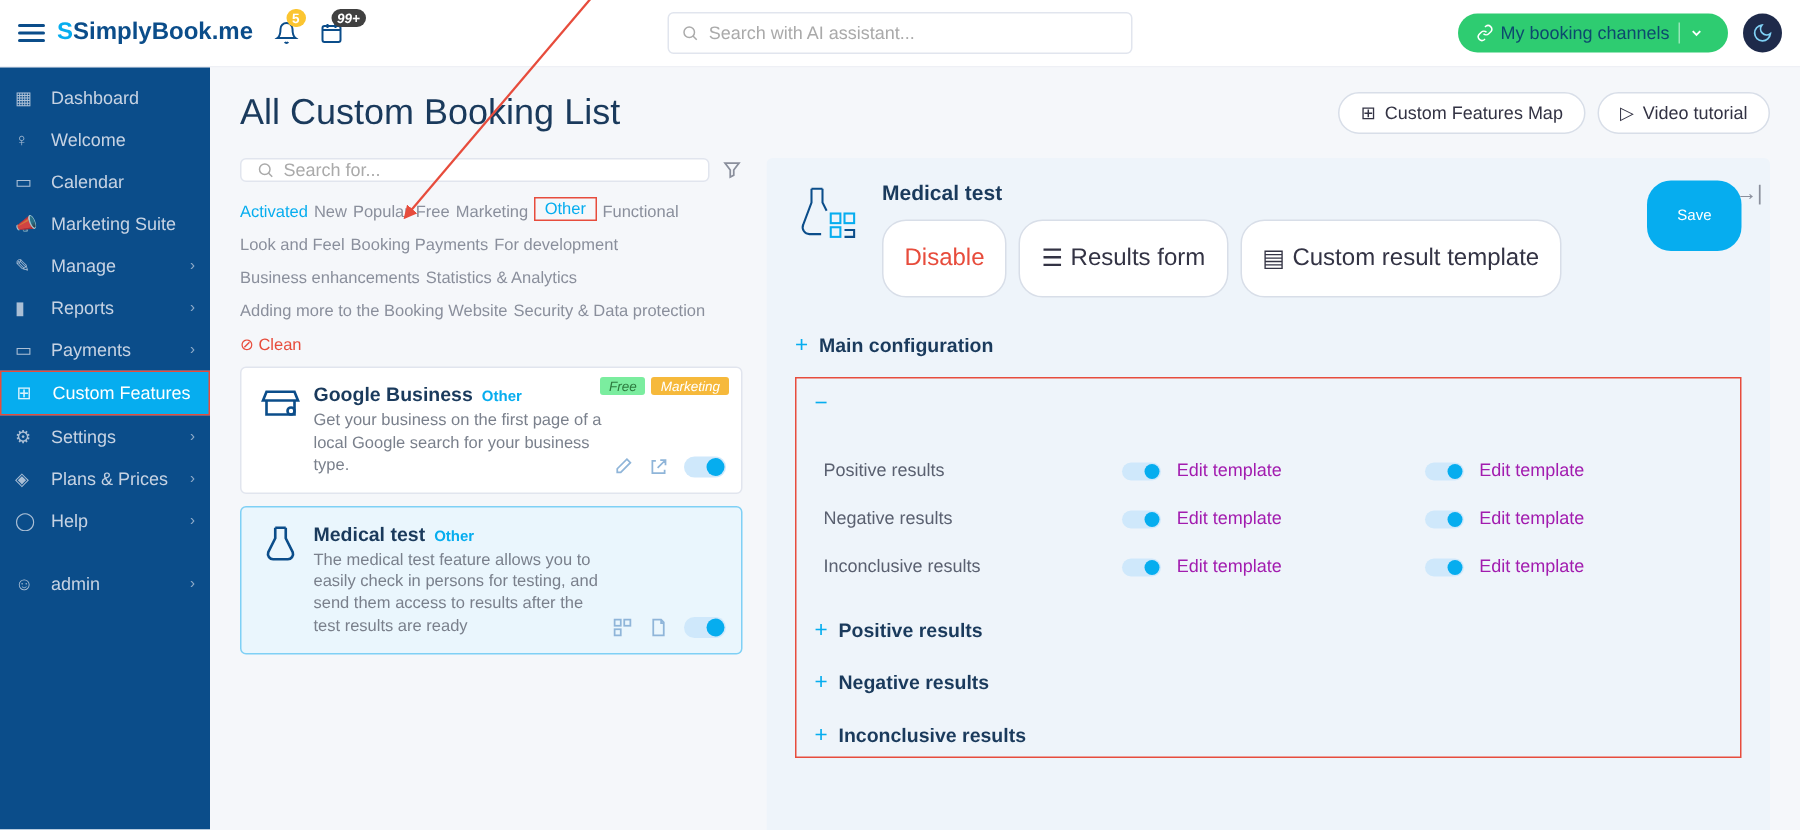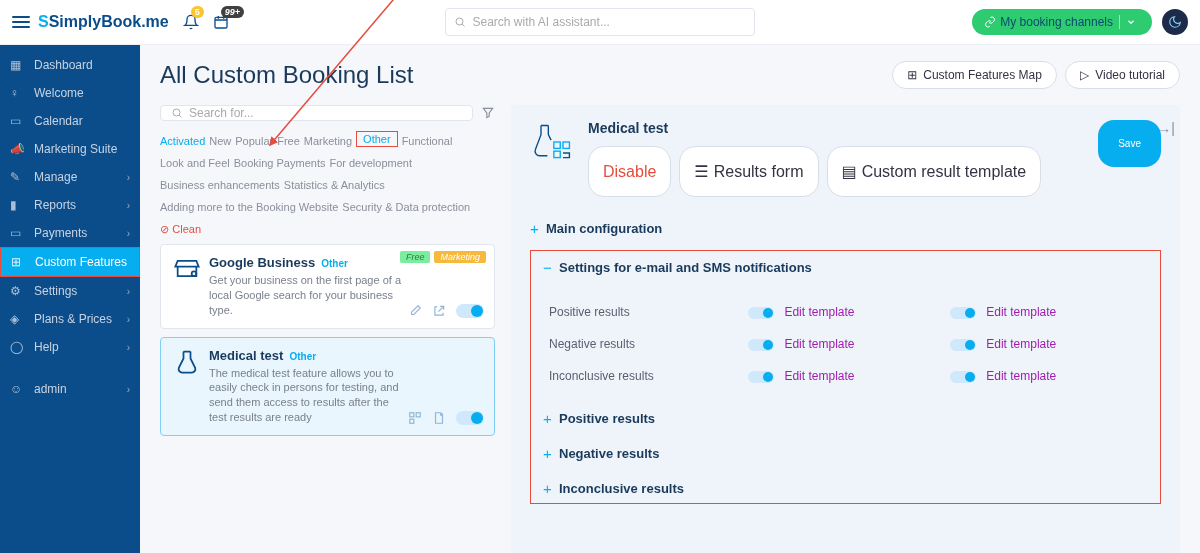--- a/index.html
+++ b/index.html
@@ -352,21 +352,20 @@
 
       <div class="sections">
         <div class="sec-row">
               <span class="pm">+</span>
               <span>Main configuration</span>
             </div>
 
         <div class="notif-box">
           <div class="sec-row" style="padding-top:0">
                 <span class="pm">−</span>
-                <span>Settings for e-mail and SMS notifications</span>
               </div>
           <table class="notif-table">
             <tbody>
             <tr>
               <td>Positive results</td>
               <td><span class="sm-toggle"><span class="k"></span></span><span class="link">Edit template</span></td>
               <td><span class="sm-toggle"><span class="k"></span></span><span class="link">Edit template</span></td>
             </tr>
             <tr>
               <td>Negative results</td>

